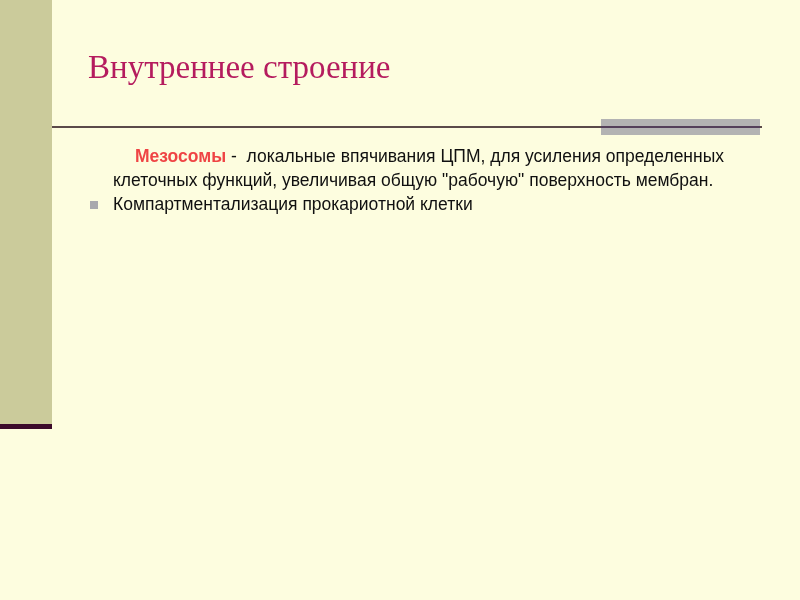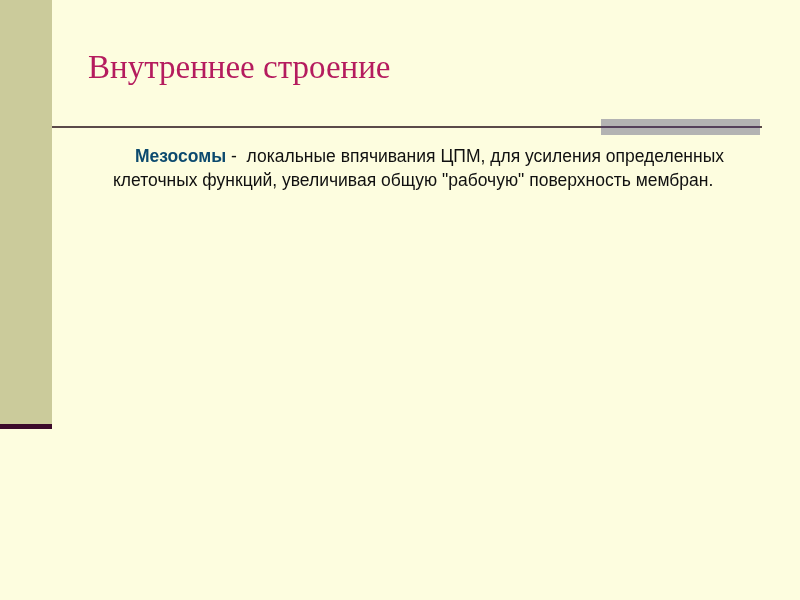--- a/index.html
+++ b/index.html
@@ -96,21 +96,21 @@
     left: 2px;
     top: 8px;
     width: 8px;
     height: 8px;
     background: #a9a9ad;
   }
   .lead .txt {
     text-indent: 22px;
   }
   .lead .strong {
-    color: #0c4a6e;
+    color: #ef4444;
     font-weight: bold;
     margin-top: 9px;
   }
   .pad-lead {
     white-space: pre-wrap;
   }
 </style>
 </head>
 <body>
 
@@ -128,15 +128,19 @@
   <div class="body">
 
     <div class="para lead">
       <span class="txt"><span class="strong">Мезосомы</span><span class="pad-lead"> -  </span><span>локальные впячивания ЦПМ,  для усиления определенных клеточных функций, увеличивая общую "рабочую" поверхность мембран.</span></span>
     </div>
 
 
 
 
 
+    <div class="para">
+      <span class="bullet"></span>
+      <span class="txt">Компартментализация прокариотной клетки</span>
+    </div>
 
   </div>
 </div>
 
 </body></html>

